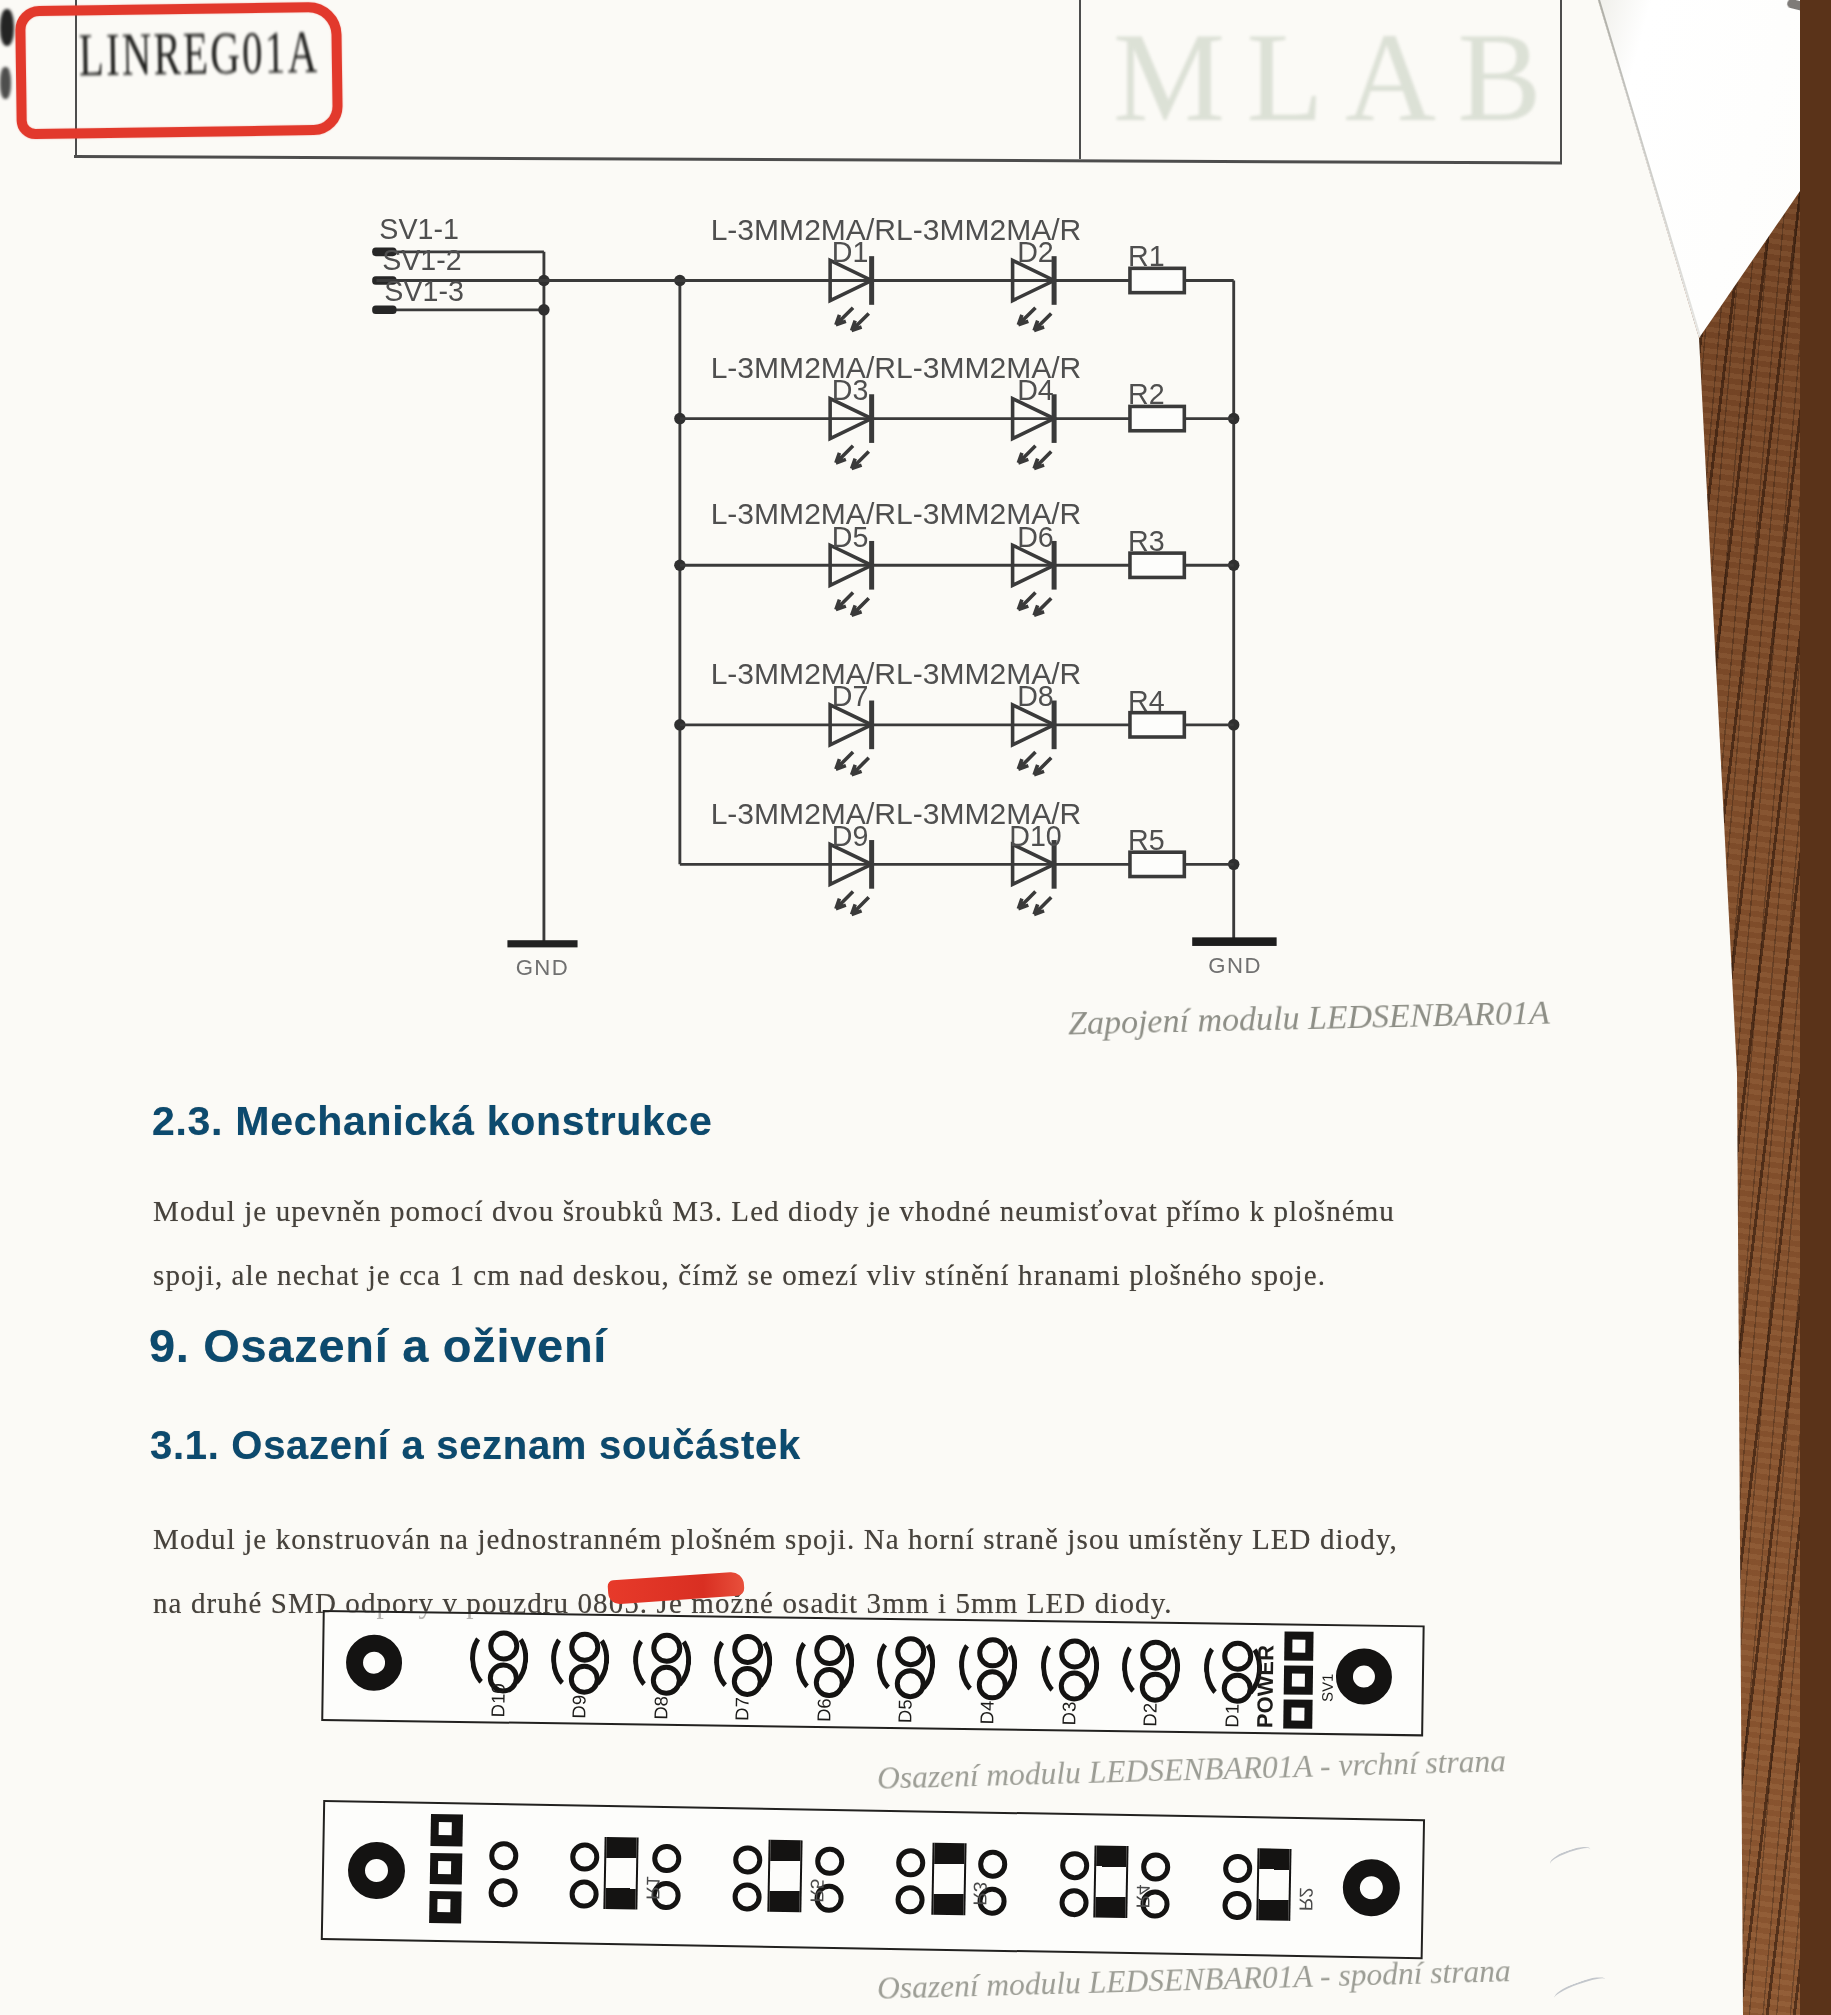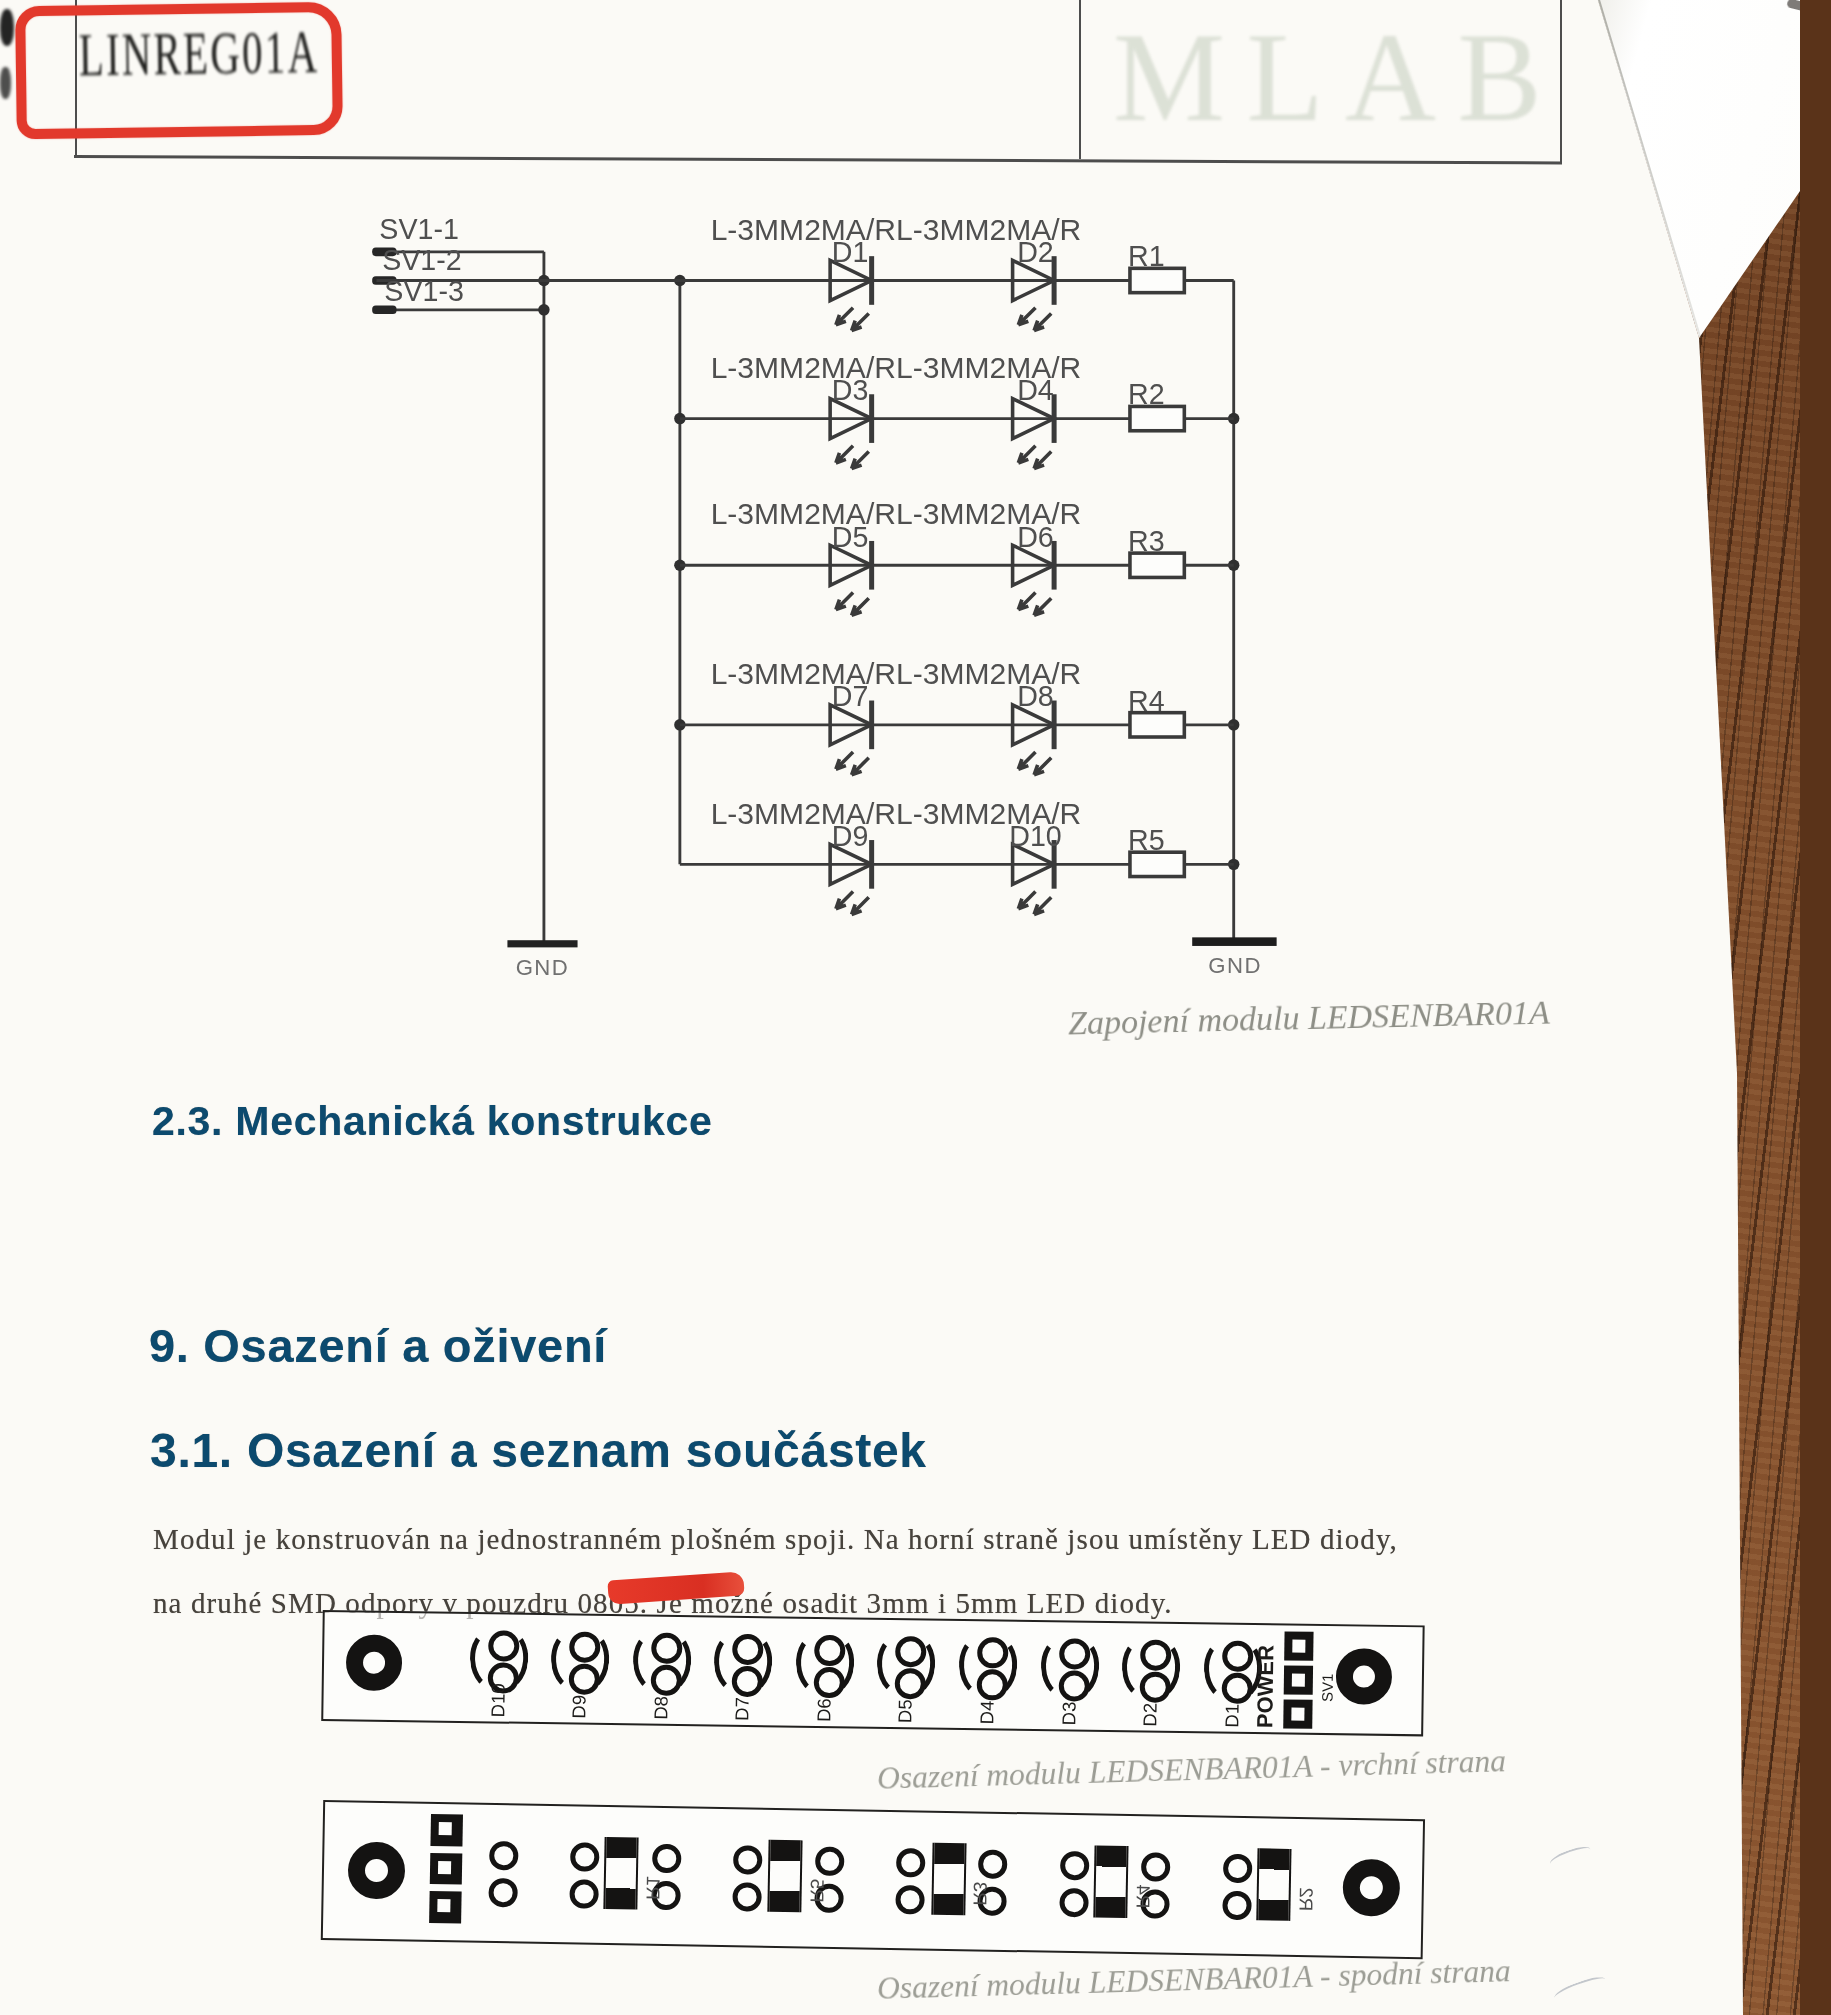--- a/index.html
+++ b/index.html
@@ -200,24 +200,28 @@
 
       <text class="sd" x="530" y="334">SV1-1</text>
       <text class="sd" x="534" y="378">SV1-2</text>
       <text class="sd" x="537" y="420">SV1-3</text>
     </svg>
 
     <div class="caption" style="left:1068px;top:999px;font-size:34px;transform:rotate(-1.3deg);color:#8d8e86;">Zapojení modulu LEDSENBAR01A</div>
 
     <div class="h-sans" style="left:152px;top:1098px;font-size:41px;">2.3. Mechanická konstrukce</div>
 
+    <div class="serif-par" style="left:153px;top:1179px;">
+      <div>Modul je upevněn pomocí dvou šroubků M3. Led diody je vhodné neumisťovat přímo k plošnému</div>
+      <div>spoji, ale nechat je cca 1 cm nad deskou, čímž se omezí vliv stínění hranami plošného spoje.</div>
+    </div>
 
     <div class="h-sans" style="left:149px;top:1318px;font-size:47px;">9. Osazení a oživení</div>
 
-    <div class="h-sans" style="left:150px;top:1423px;font-size:48px;">3.1. Osazení a seznam součástek</div>
+    <div class="h-sans" style="left:150px;top:1423px;font-size:40px;">3.1. Osazení a seznam součástek</div>
 
     <div class="serif-par" style="left:153px;top:1507px;">
       <div>Modul je konstruován na jednostranném plošném spoji. Na horní straně jsou umístěny LED diody,</div>
       <div>na druhé SMD odpory v pouzdru 0805. Je možné osadit 3mm i 5mm LED diody.</div>
     </div>
 
     <div class="red-underline"></div>
 
     <div class="strip" style="left:322px;top:1610px;width:1098px;height:107px;transform:rotate(0.8deg);transform-origin:left center;">
       <div class="donut" style="left:21.5px;top:22px;width:56px;height:56px;"></div>

